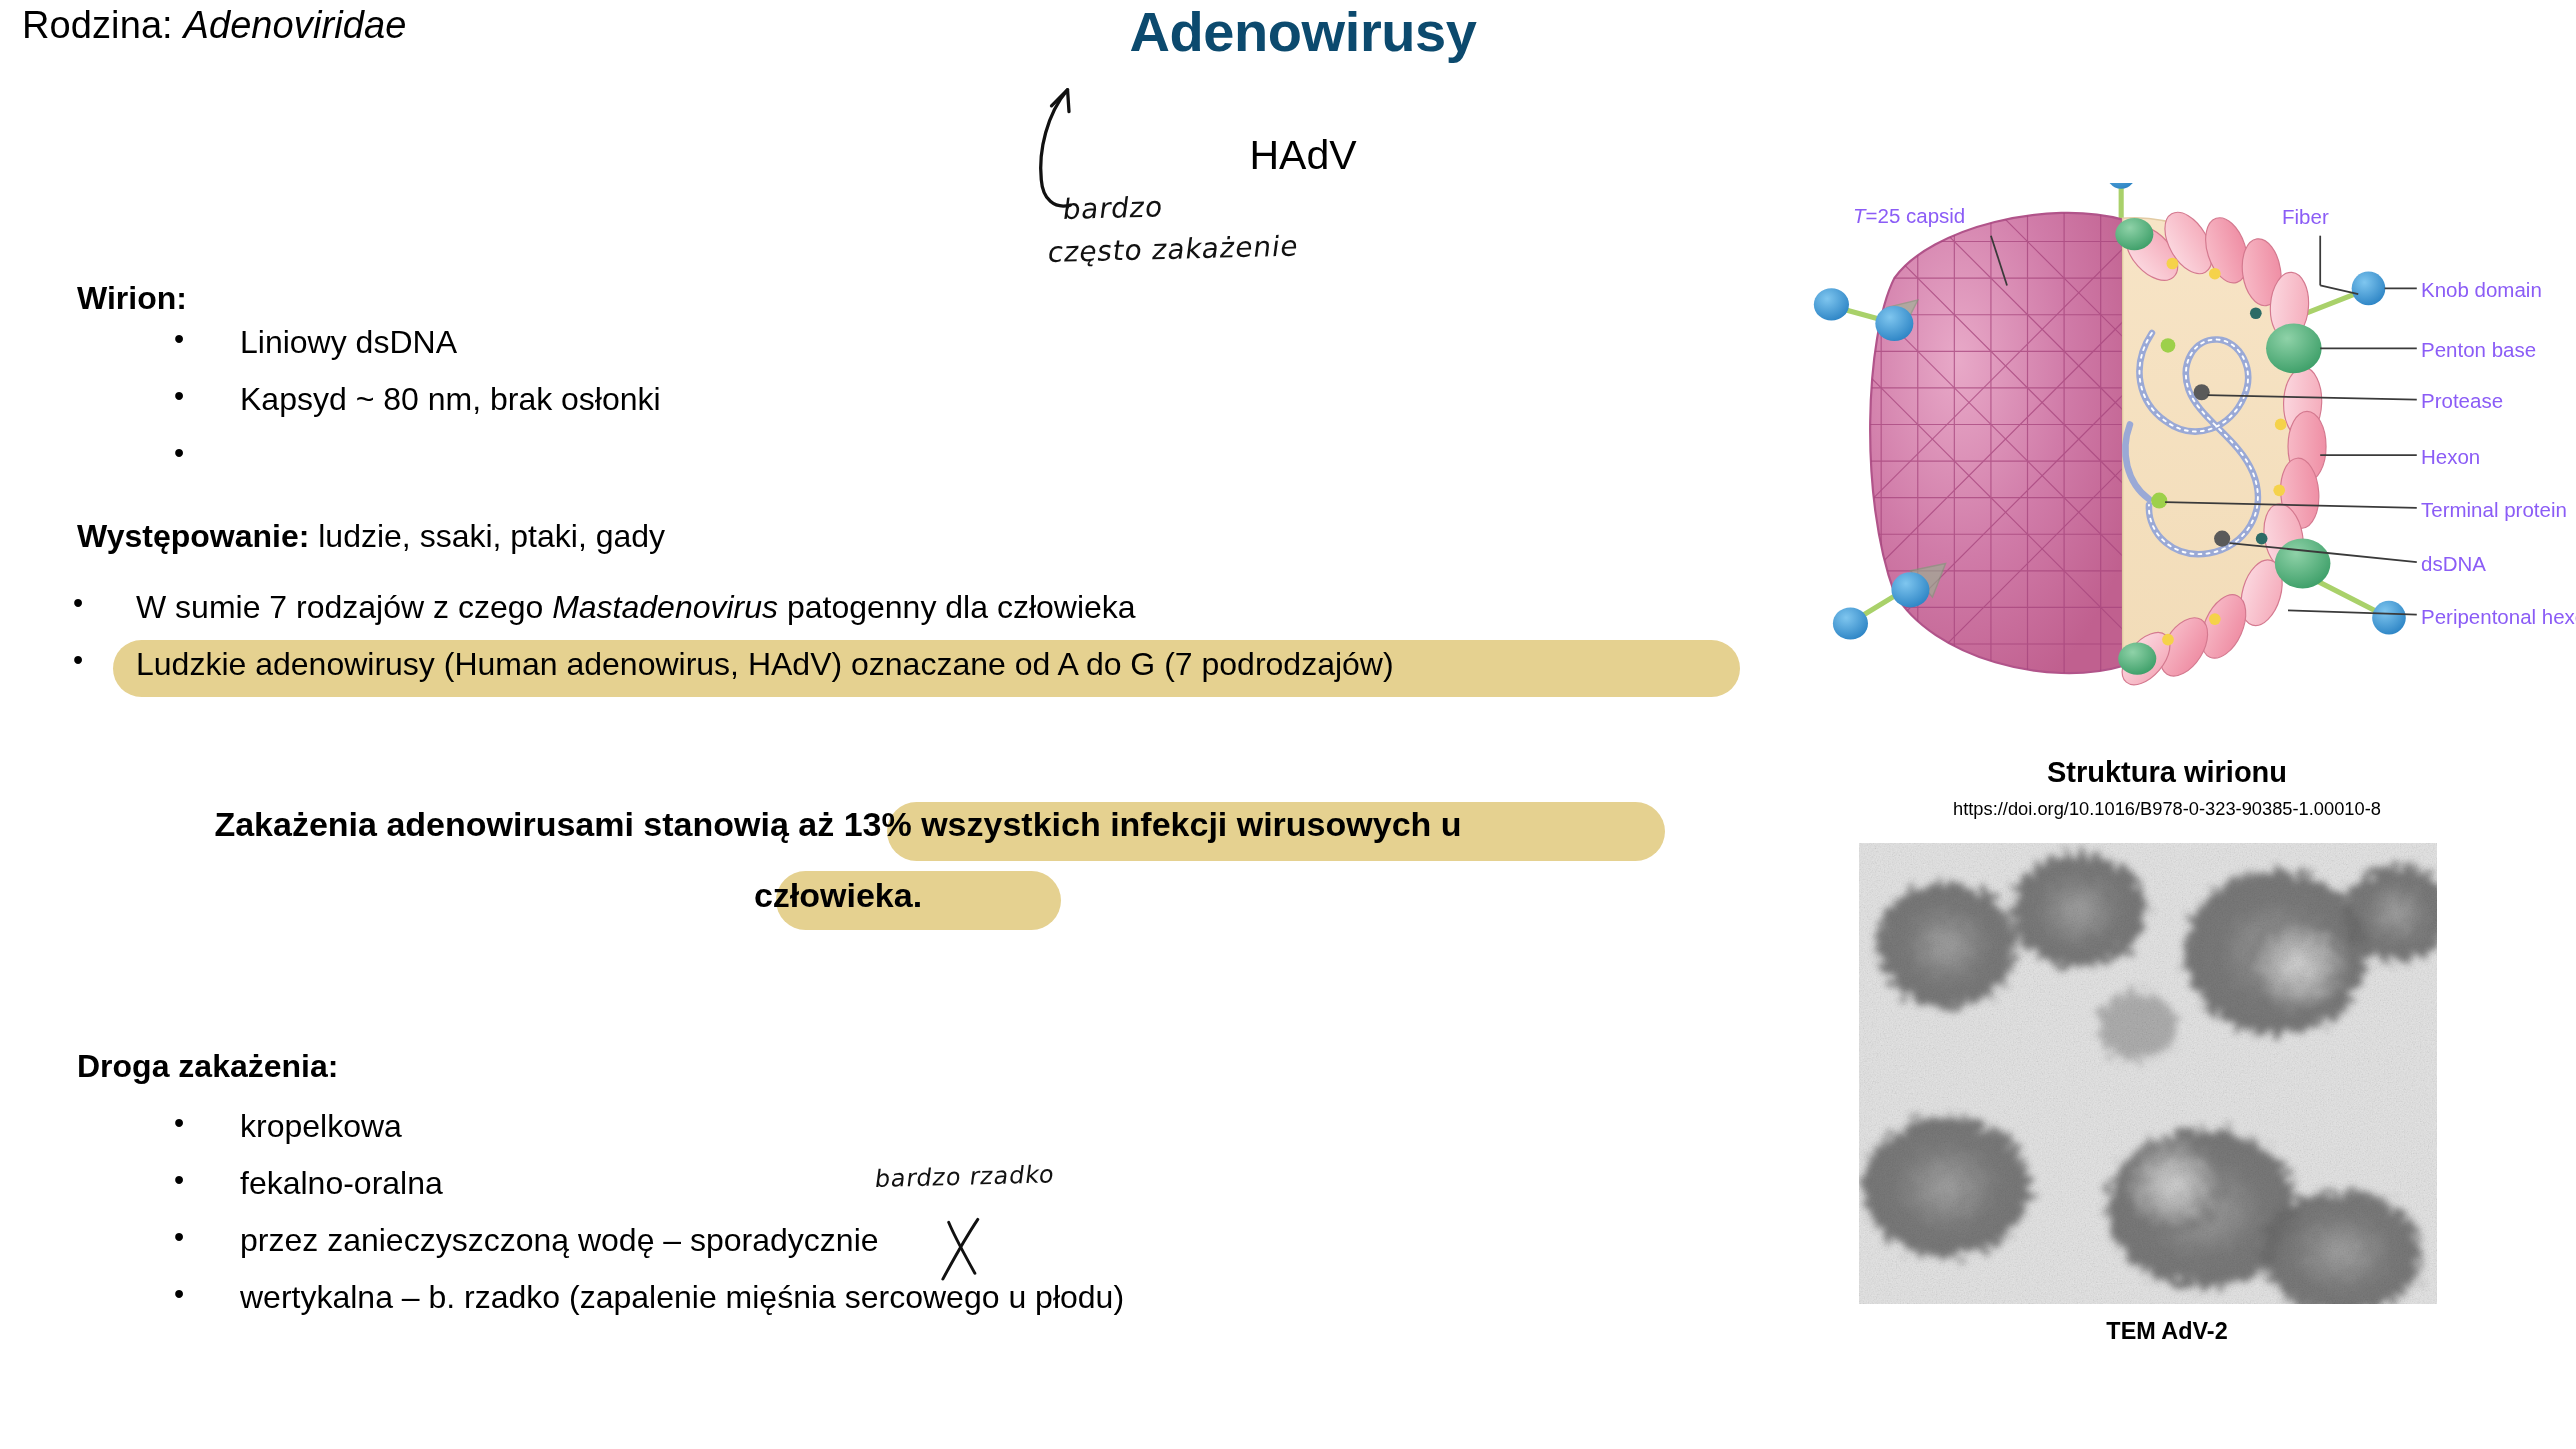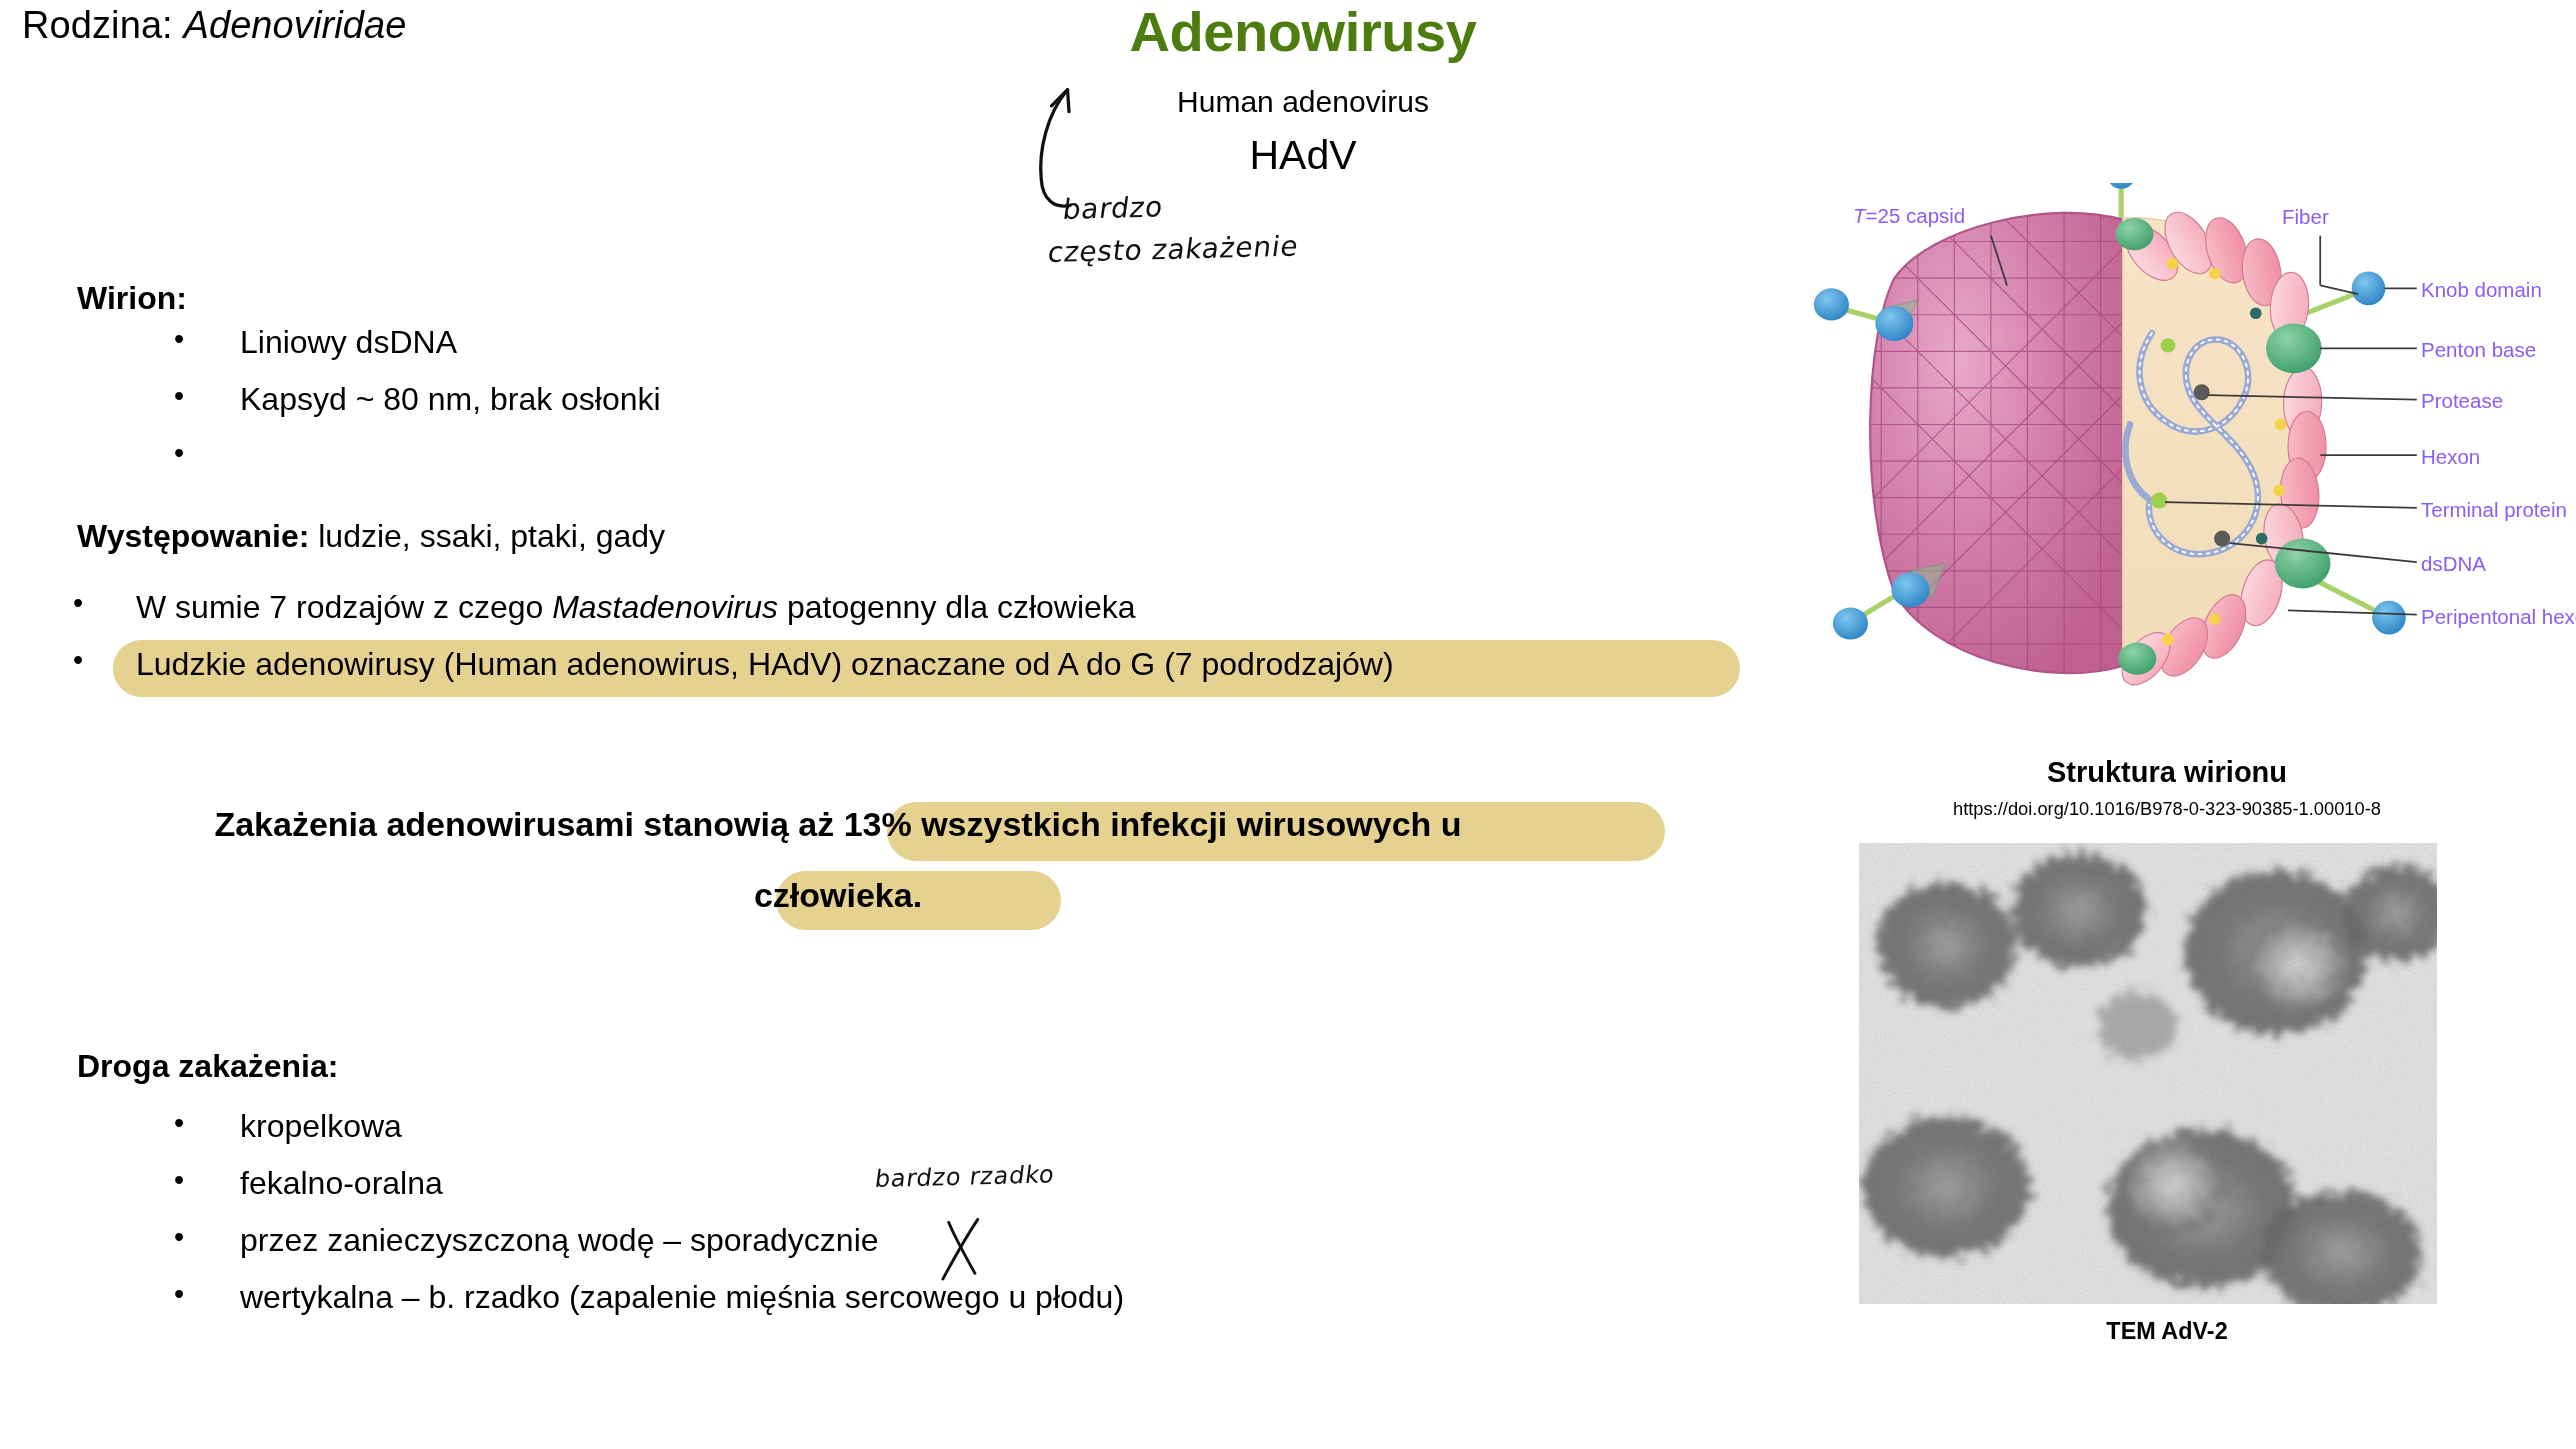--- a/index.html
+++ b/index.html
@@ -12,21 +12,21 @@
 
   
   #family-line{
     position:absolute;left:22px;top:4.4px;font-size:38px;letter-spacing:0.1px;
     white-space:nowrap;
   }
   #family-line .genus{font-style:italic;}
 
   #main-title{
     position:absolute;left:1047px;top:-1.5px;width:512px;text-align:center;
-    font-size:56px;font-weight:bold;color:#4d7c0f;letter-spacing:-0.4px;
+    font-size:56px;font-weight:bold;color:#0c4a6e;letter-spacing:-0.4px;
   }
   #subtitle-1{
     position:absolute;left:1047px;top:85px;width:512px;text-align:center;
     font-size:30px;
   }
   #subtitle-2{
     position:absolute;left:1047px;top:132px;width:512px;text-align:center;
     font-size:41px;
   }
 
@@ -129,21 +129,20 @@
 <body>
 
 <div class="slide">
 
   <div id="family-line">
     <span>Rodzina:</span>
     <span class="genus">Adenoviridae</span>
   </div>
 
   <div id="main-title">Adenowirusy</div>
-  <div id="subtitle-1">Human adenovirus</div>
   <div id="subtitle-2">HAdV</div>
 
   <svg id="hand-arrow" viewBox="0 0 120 185">
     <path d="M58 12 C30 45, 18 95, 22 135 C24 162, 40 176, 62 170" fill="none" stroke="#111" stroke-width="4.5" stroke-linecap="round"></path>
     <path d="M58 12 L36 34 M58 12 L60 42" fill="none" stroke="#111" stroke-width="4.5" stroke-linecap="round"></path>
   </svg>
 
   <div class="hand" id="hand-note-1">bardzo</div>
   <div class="hand" id="hand-note-2">często zakażenie</div>
 

